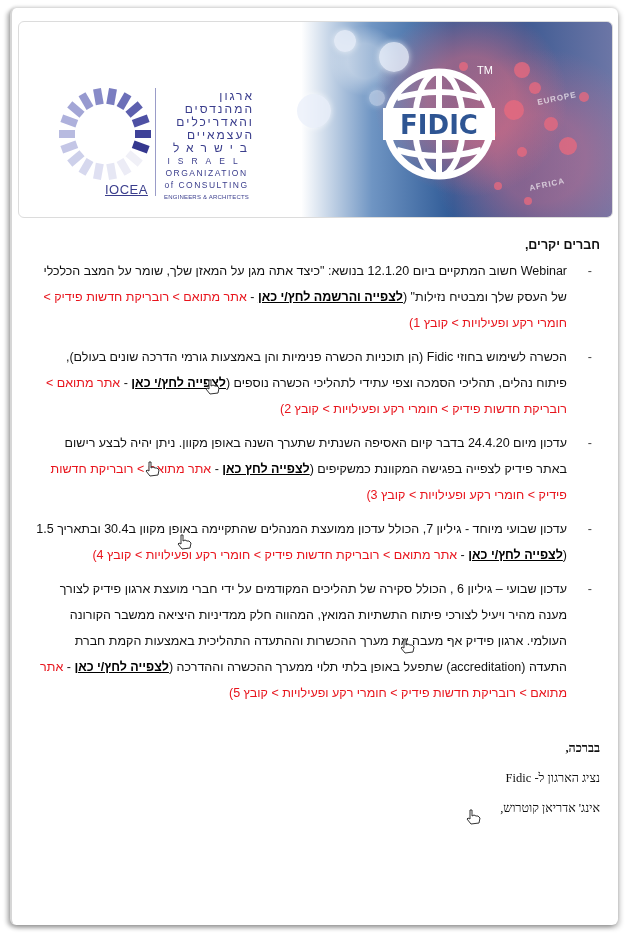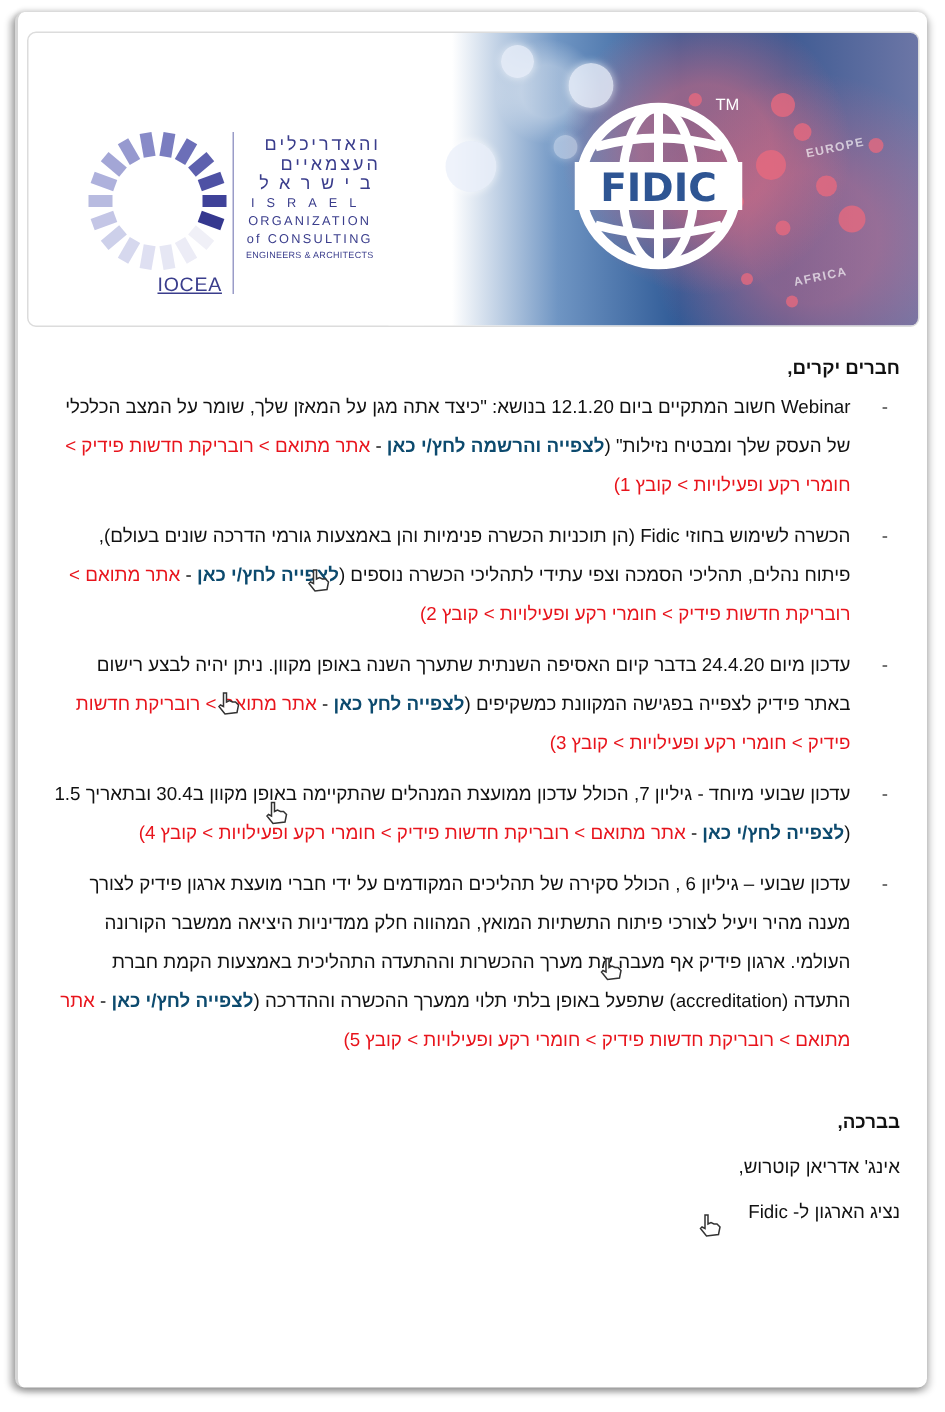--- a/index.html
+++ b/index.html
@@ -45,24 +45,24 @@
 
     .content {
       position: absolute; left: 24px; top: 228px; width: 576px;
       direction: rtl; text-align: right; color: #111; font-size: 12.5px; line-height: 26px;
     }
     .greeting { font-weight: bold; margin: 0; margin-top: 4px; }
     .intro { margin: 6px 0 10px 0; padding-right: 0; }
     ul.updates { list-style: none; margin: 0; padding: 0; }
     ul.updates li { position: relative; padding-right: 33px; padding-left: 12px; margin-bottom: 8px; }
     ul.updates li .dash { position: absolute; right: 8px; top: 0; color: #444; }
-    .link { color: #0c4a6e; font-weight: bold; cursor: pointer; text-align: center; }
+    .link { color: #000000; font-weight: bold; text-decoration: underline; cursor: pointer; text-align: center; }
     .path { color: #e8141c; }
     .hand-abs { position: absolute; width: 18px; height: 18px; }
-    .sign { margin-top: 27px; }
+    .sign { margin-top: 27px; font-family: Liberation Serif, serif; }
     .sign p { margin: 0; line-height: 30px; }
     .sign .b { font-weight: bold; }
   </style>
 </head>
 <body>
 
 <div class="frame"></div>
 
 <div class="banner">
   <div class="banner-photo">
@@ -103,20 +103,21 @@
       <rect x="-4" y="-46" width="8" height="16" fill="#5d60ae" transform="rotate(50)"></rect>
       <rect x="-4" y="-46" width="8" height="16" fill="#4e51a4" transform="rotate(70)"></rect>
       <rect x="-4" y="-46" width="8" height="16" fill="#3f4299" transform="rotate(90)"></rect>
       <rect x="-4" y="-46" width="8" height="16" fill="#35388f" transform="rotate(110)"></rect>
       <rect x="-4" y="-46" width="8" height="16" fill="#f0f0f7" transform="rotate(130)"></rect>
     </g>
   </svg>
   <div class="iocea-abbr">IOCEA</div>
   <div class="iocea-divider"></div>
   <div class="iocea-text">
+    <div class="he">ארגון המהנדסים</div>
     <div class="he">והאדריכלים</div>
     <div class="he">העצמאיים</div>
     <div class="he" style="letter-spacing:7px">בישראל</div>
     <div class="en" style="letter-spacing:8px">ISRAEL</div>
     <div class="en">ORGANIZATION</div>
     <div class="en">of CONSULTING</div>
     <div class="en small">ENGINEERS &amp; ARCHITECTS</div>
   </div>
 </div>
 
@@ -152,22 +153,22 @@
       <span>עדכון שבועי מיוחד - גיליון 7, הכולל עדכון ממועצת המנהלים שהתקיימה באופן מקוון ב30.4 ובתאריך 1.5 (</span><a class="link">לצפייה  לחץ/י כאן</a><span> - </span><span class="path">אתר מתואם &gt; רובריקת חדשות פידיק &gt; חומרי רקע ופעילויות &gt; קובץ 4</span><span class="path">)</span>
     </li>
     <li>
       <span class="dash">-</span>
       <span>עדכון שבועי – גיליון 6 , הכולל סקירה של תהליכים המקודמים על ידי חברי מועצת  ארגון פידיק לצורך מענה מהיר ויעיל לצורכי פיתוח התשתיות המואץ, המהווה חלק ממדיניות היציאה ממשבר הקורונה העולמי. ארגון פידיק אף מעבה את מערך ההכשרות וההתעדה התהליכית באמצעות הקמת חברת התעדה (accreditation) שתפעל באופן בלתי תלוי ממערך ההכשרה וההדרכה (</span><a class="link">לצפייה לחץ/י כאן</a><span> - </span><span class="path">אתר מתואם &gt; רובריקת חדשות פידיק &gt; חומרי רקע ופעילויות &gt; קובץ 5</span><span class="path">)</span>
     </li>
   </ul>
 
   <div class="sign">
     <p class="b">בברכה,</p>
+    <p>נציג הארגון ל- Fidic</p>
     <p>אינג' אדריאן קוטרוש,</p>
-    <p>נציג הארגון ל- Fidic</p>
   </div>
 </div>
 
 <svg class="hand-abs" style="left:203px;top:378px;" viewBox="0 0 18 18">
     <path d="M6 2 L8 2 L8 8 L10 7 L12 8 L14 8 L16 10 L15 15 L7 16 L3 11 L4 10 L6 11 Z" fill="#fff" stroke="#333" stroke-width="1"></path>
   </svg>
 <svg class="hand-abs" style="left:143px;top:460px;" viewBox="0 0 18 18">
     <path d="M6 2 L8 2 L8 8 L10 7 L12 8 L14 8 L16 10 L15 15 L7 16 L3 11 L4 10 L6 11 Z" fill="#fff" stroke="#333" stroke-width="1"></path>
   </svg>
 <svg class="hand-abs" style="left:175px;top:533px;" viewBox="0 0 18 18">

